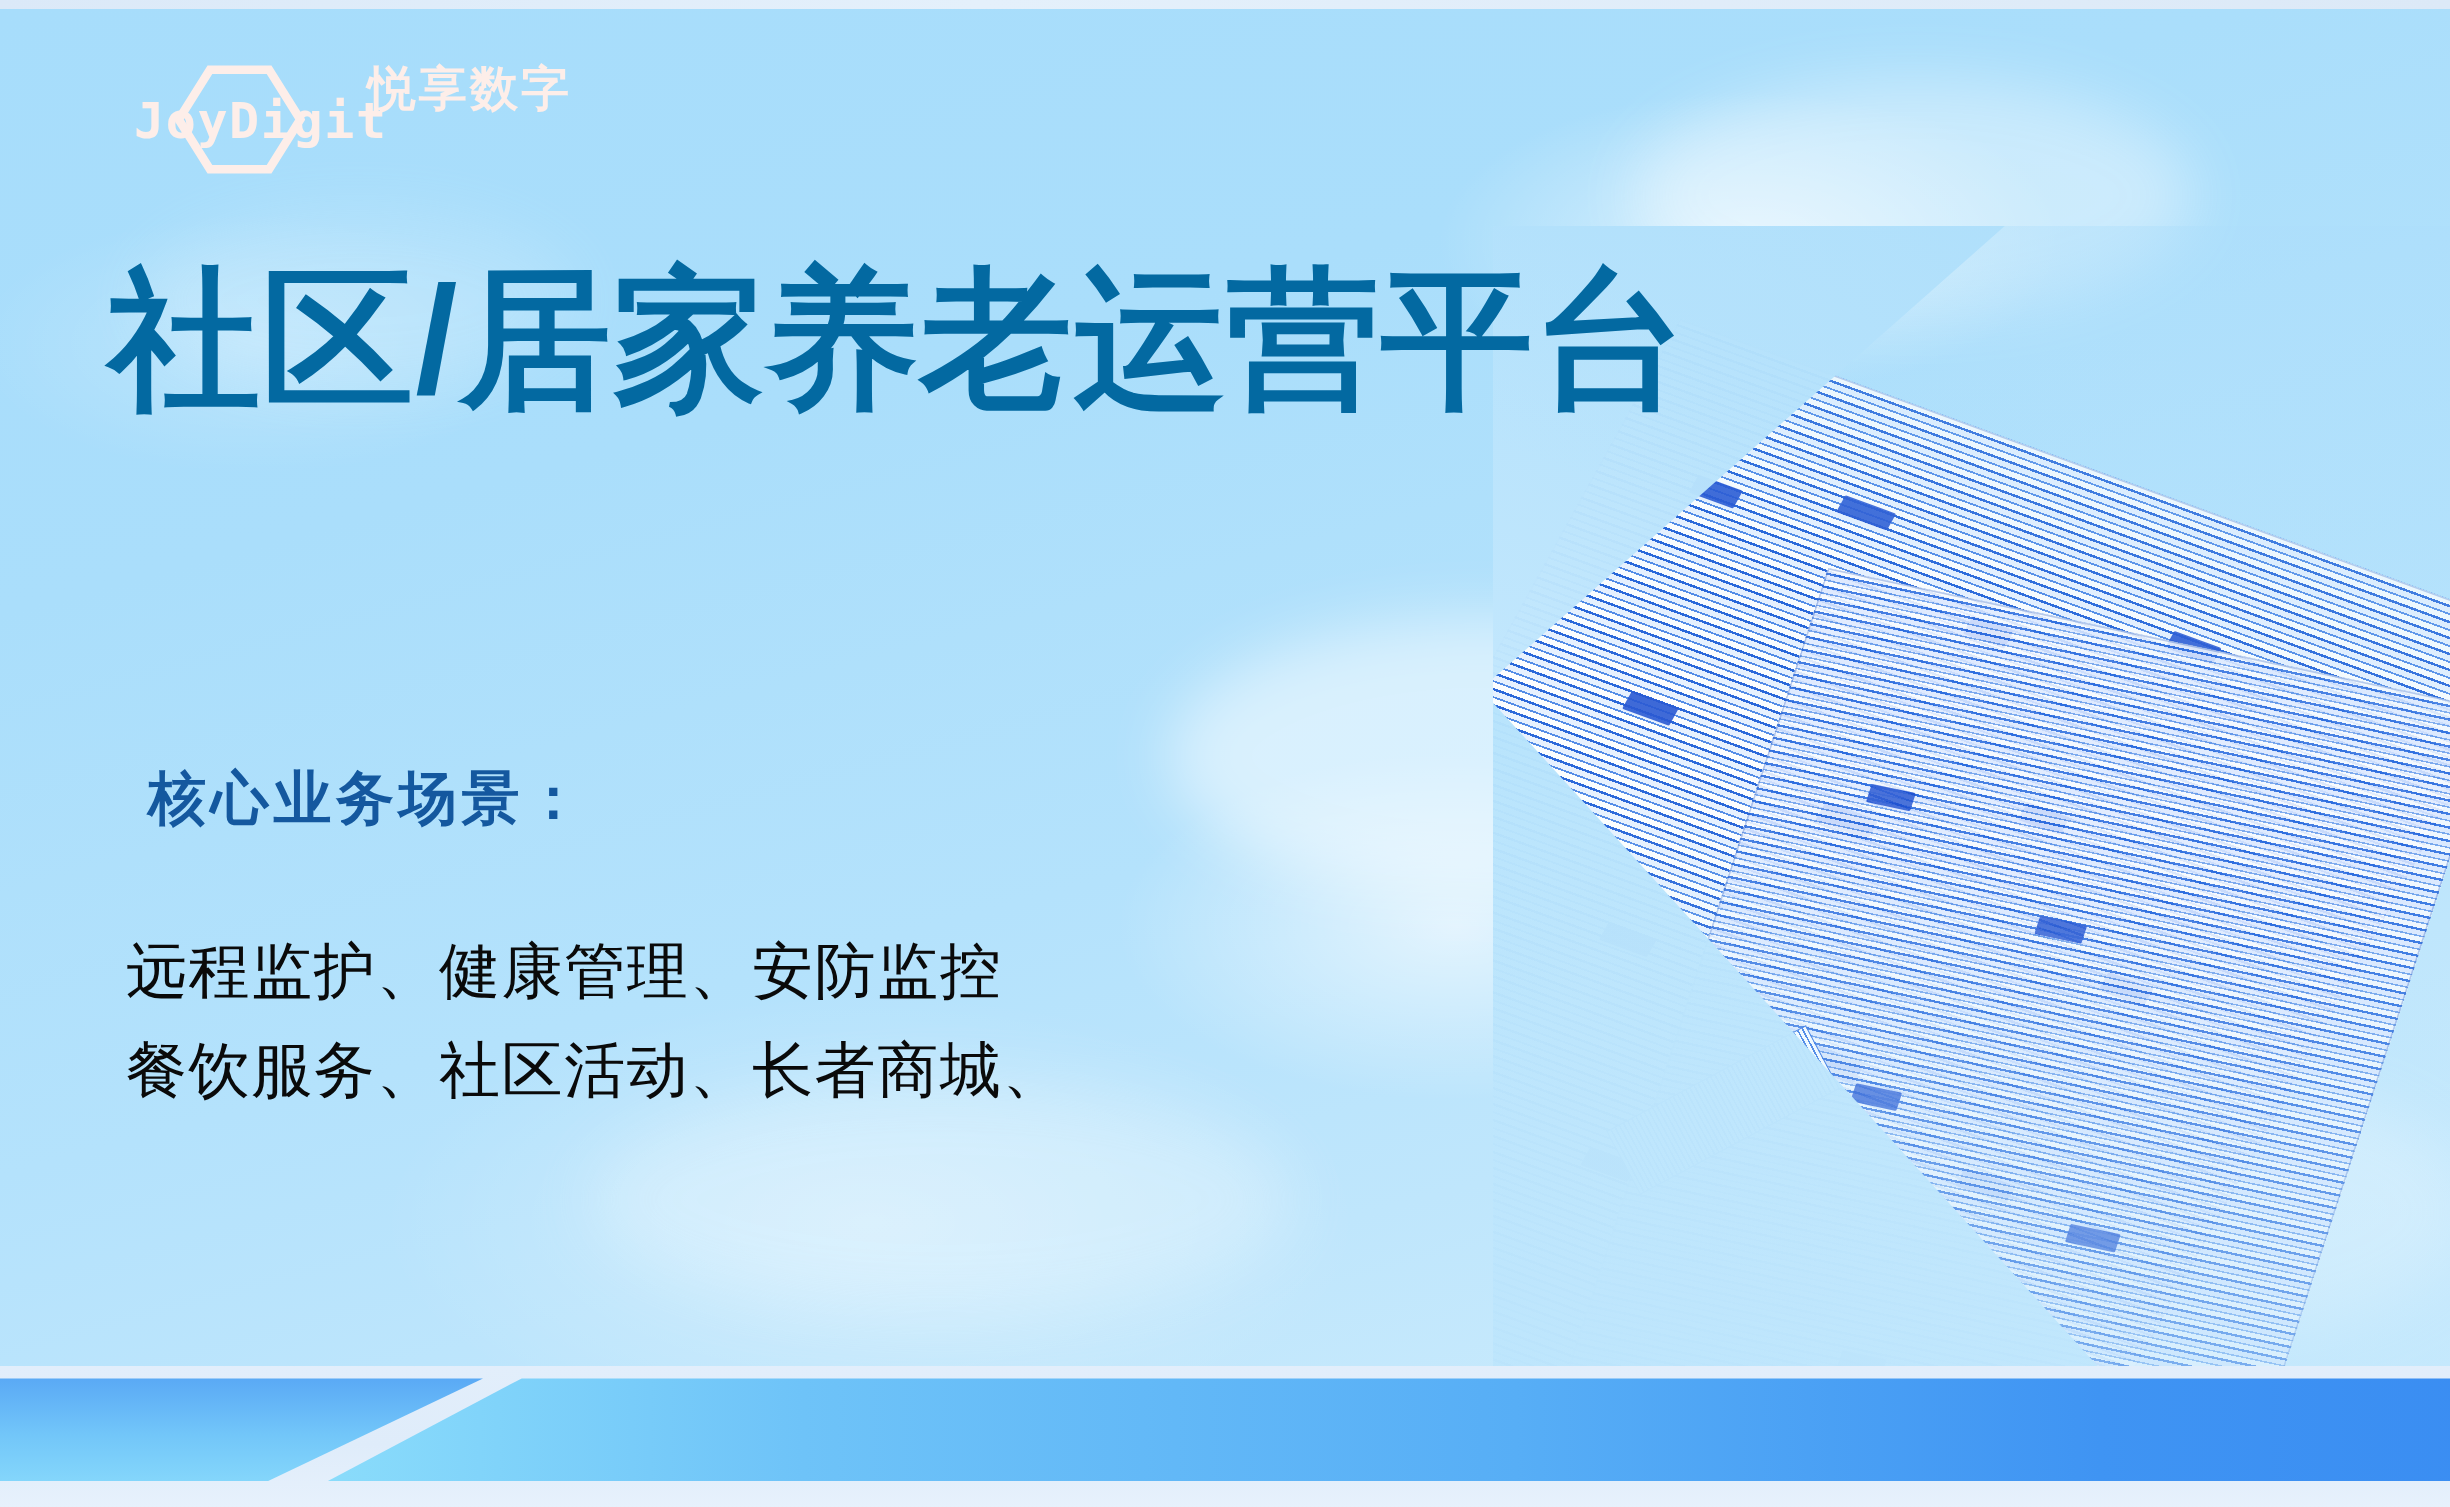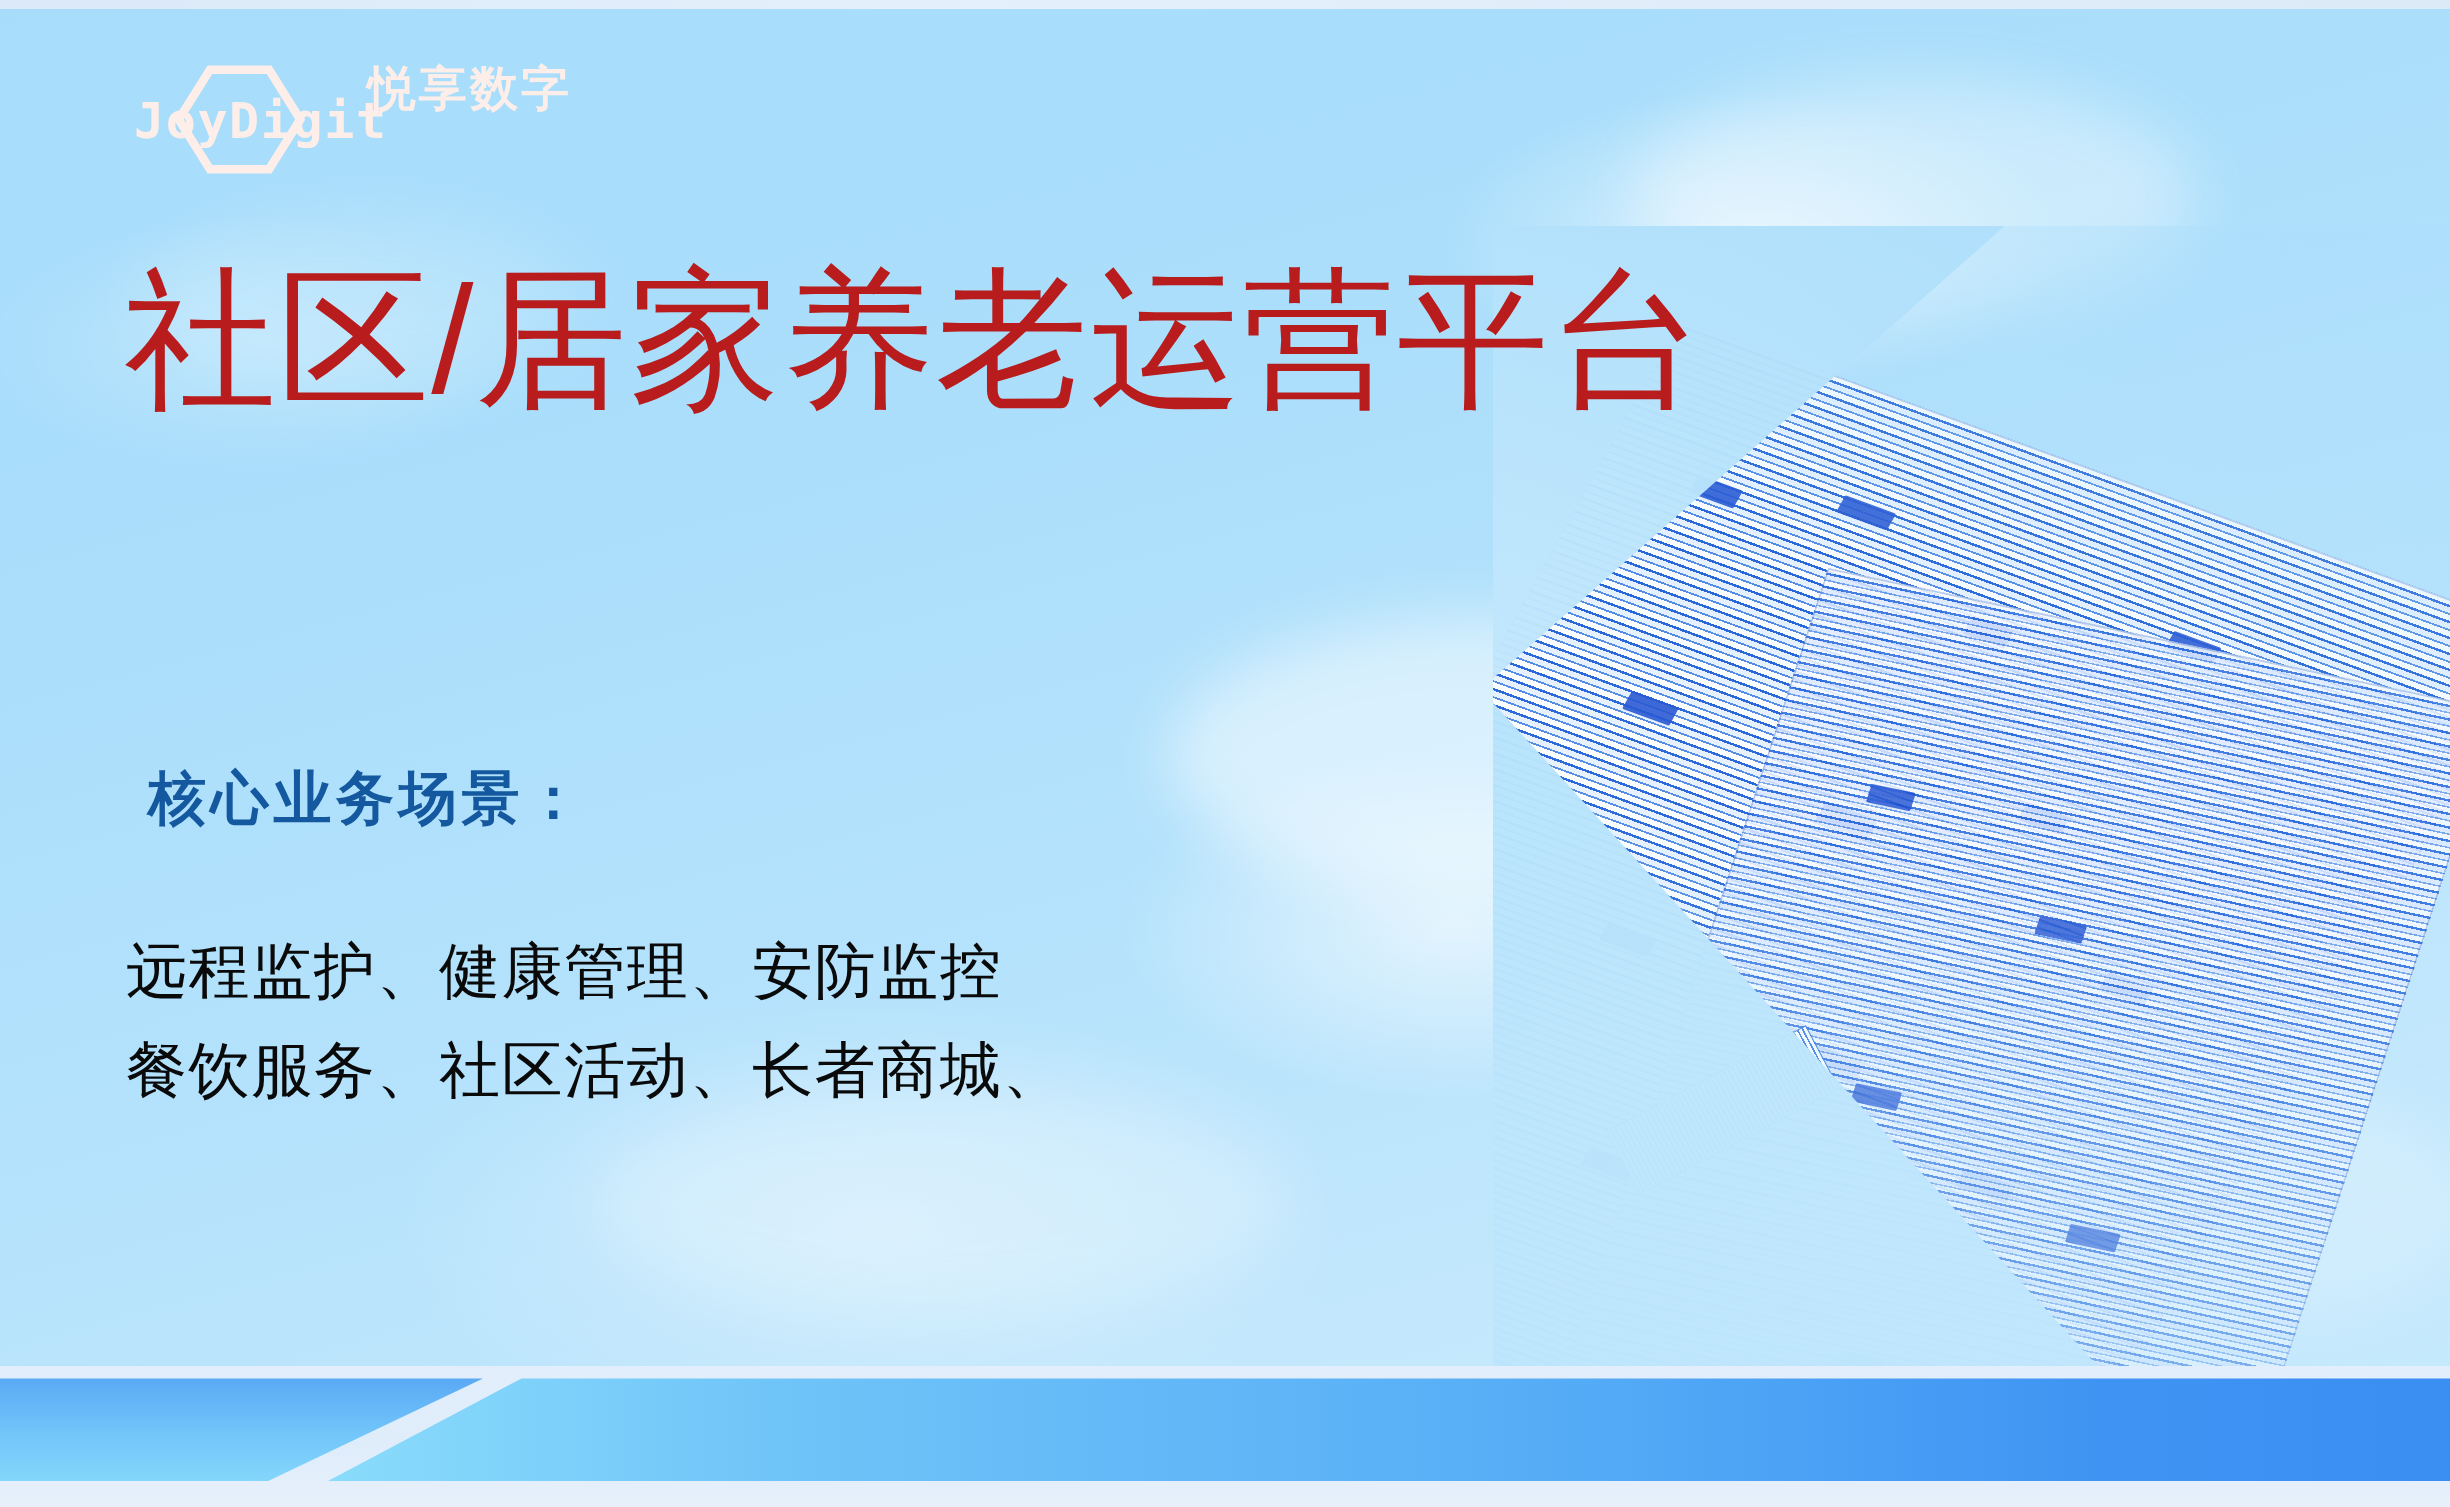--- a/index.html
+++ b/index.html
@@ -164,26 +164,26 @@
     color:#fdeee9;
     letter-spacing:3.1px;
     margin-left:19px;
     line-height:1;
     white-space:nowrap;
   }
 
   
   .main-title{
     position:absolute;
-    left:124px; top:257px;
+    left:108px; top:257px;
     z-index:25;
     font-size:152px;
     line-height:1.08;
-    font-weight:400;
-    color:#b91c1c;
+    font-weight:700;
+    color:#0369a1;
     letter-spacing:1.6px;
     white-space:nowrap;
     font-family:"Liberation Sans","DejaVu Sans",sans-serif;
   }
 
   
   .subhead{
     position:absolute;
     left:148px; top:766px;
     z-index:25;

